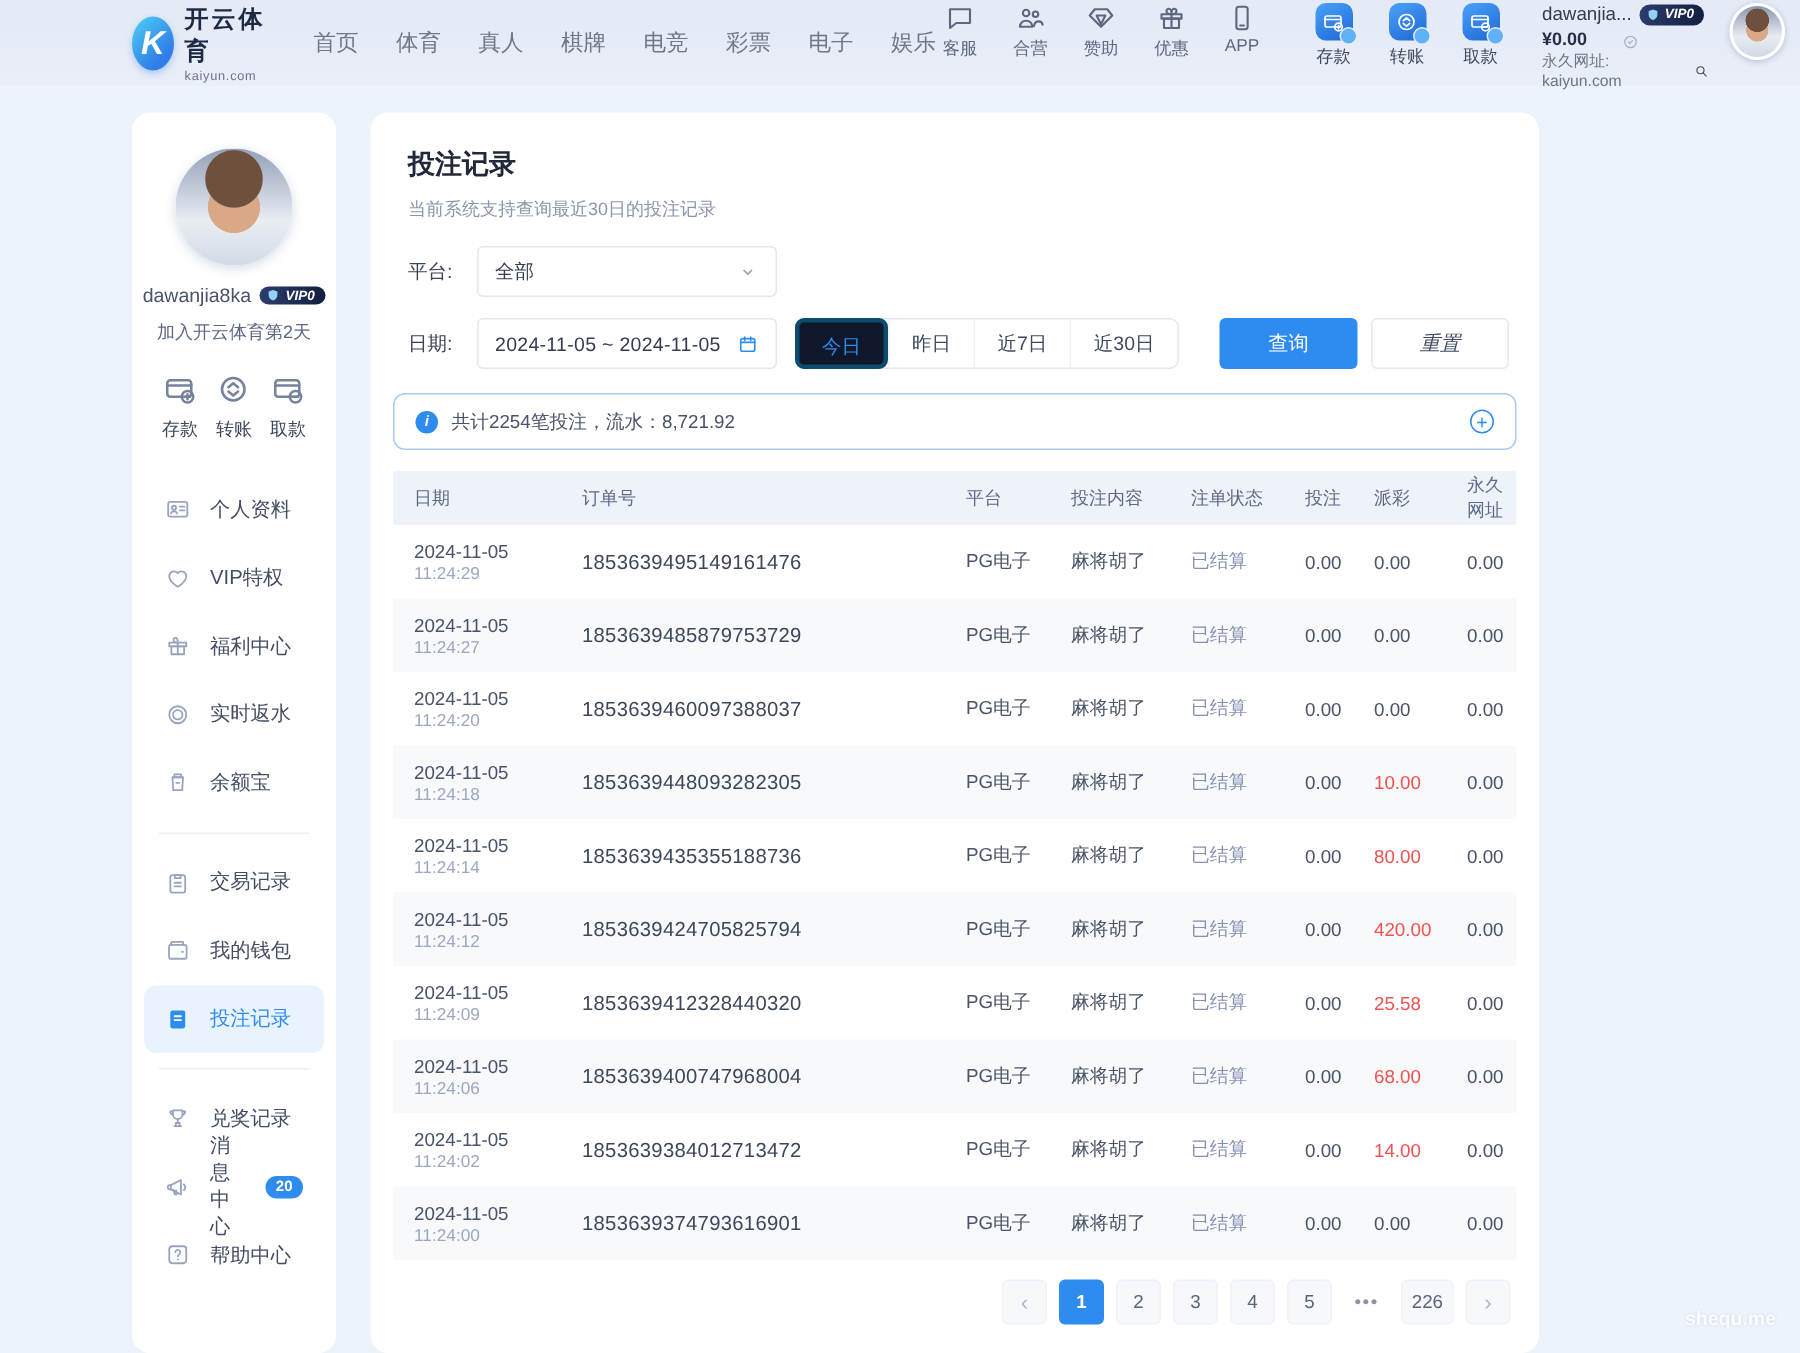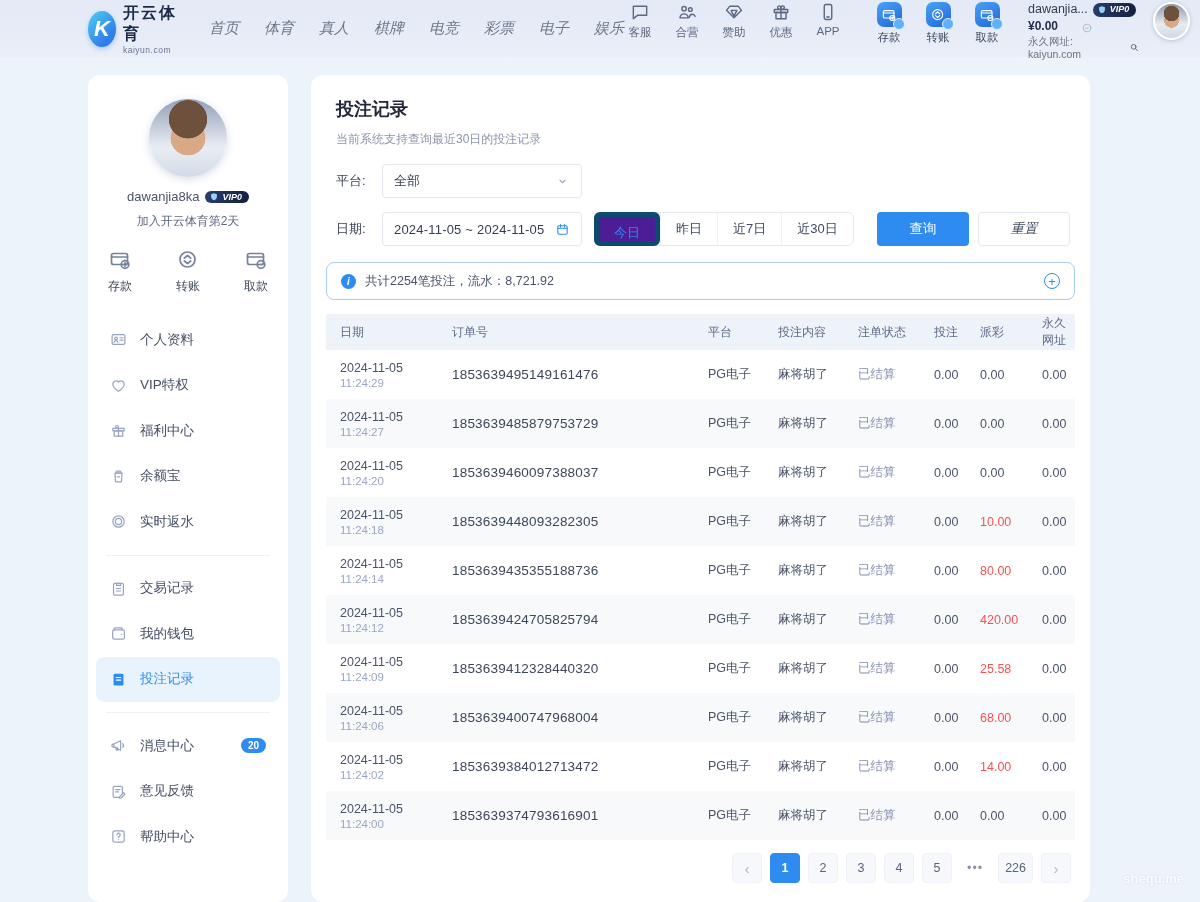--- a/index.html
+++ b/index.html
@@ -19,21 +19,21 @@
   .logo-mark {
     width:36px; height:36px; border-radius:50%;
     background:linear-gradient(135deg,#49c6f2 10%,#2f7de8 75%);
     color:#fff; font-size:22px; font-weight:bold; font-style:italic;
     display:flex; align-items:center; justify-content:center;
     box-shadow:0 2px 5px rgba(47,125,232,.35);
   }
   .logo-cn { font-size:16px; font-weight:bold; color:#1d2a46; letter-spacing:2px; }
   .logo-domain { font-size:8.5px; color:#6a7590; letter-spacing:.5px; }
   nav.main-nav { display:flex; gap:25px; margin-left:30px; }
-  .nav-item { font-size:15px; color:#6e7888; cursor:pointer; white-space:nowrap;font-style:italic; }
+  .nav-item { font-size:15px; color:#6e7888; cursor:pointer; white-space:nowrap; }
   .header-right { margin-left:auto; display:flex; align-items:flex-start; gap:14px; padding-top:6px; }
   .hq-group { display:flex; gap:15px; }
   .hq-item { display:flex; flex-direction:column; align-items:center; gap:3px; cursor:pointer; width:32px; }
   .hq-item .ic { width:20px; height:20px; color:#5d6880; }
   .hq-item .lb { font-size:11.5px; color:#5d6880; white-space:nowrap; }
   .wallet-group { display:flex; gap:15px; margin-left:14px; }
   .w-item { display:flex; flex-direction:column; align-items:center; gap:3px; cursor:pointer; width:34px; }
   .w-tile {
     width:25px; height:25px; border-radius:7px; position:relative;
     background:linear-gradient(150deg,#4aa3f6,#1e66d8);
@@ -63,21 +63,21 @@
     width:38px; height:38px; border-radius:50%; cursor:pointer;
     background:
       radial-gradient(circle at 50% 28%, #6e513d 0 26%, transparent 27%),
       radial-gradient(circle at 50% 48%, #d8a887 0 30%, transparent 31%),
       linear-gradient(180deg,#8a97b0 0%,#e8ecf2 60%,#cfd8e4 100%);
     border:2px solid #fff; box-shadow:0 1px 4px rgba(30,60,120,.25);
   }
   
   .content { display:flex; align-items:flex-start; gap:23px; padding:18px 0 0 88px; }
   
-  .sidebar { width:200px; height:827px; background:#fff; border-radius:12px; padding-top:24px; flex:none; }
+  .sidebar { width:136px; height:827px; background:#fff; border-radius:12px; padding-top:24px; flex:none; }
   .profile { display:flex; flex-direction:column; align-items:center; }
   .profile-avatar {
     width:78px; height:78px; border-radius:50%;
     background:
       radial-gradient(circle at 50% 26%, #6e513d 0 27%, transparent 28%),
       radial-gradient(circle at 50% 50%, #d8a887 0 31%, transparent 32%),
       linear-gradient(180deg,#93a0b8 0%,#e9edf3 62%,#d2dae6 100%);
     box-shadow:0 2px 8px rgba(30,60,120,.18);
   }
   .profile-name { display:flex; align-items:center; gap:6px; margin-top:12px; font-size:13px; color:#49536a; }
@@ -118,22 +118,22 @@
   .quick-group {
     display:flex; margin-left:12px; height:34px;
     border:1px solid #e3e8f0; border-radius:6px; background:#fff; align-items:stretch;
   }
   .quick-btn {
     padding:0 15px; font-size:13px; color:#3f4a5f; line-height:32px;
     cursor:pointer; border-left:1px solid #eef1f6;
   }
   .quick-btn:first-child { border-left:none; }
   .quick-btn.active {
-    color:#2e8cf0; border:5px solid #0c4a6e; border-radius:6px;
-    margin:-1px 0 -1px -1px; background:#4c1d95; line-height:32px;
+    color:#2e8cf0; border:3px solid #0c4a6e; border-radius:6px;
+    margin:-1px 0 -1px -1px; background:#0f172a; line-height:32px;
   }
   .filter-actions { margin-left:auto; display:flex; gap:9px; margin-right:5px; }
   .btn { width:92px; height:34px; border-radius:4px; font-size:13.5px; display:flex; align-items:center; justify-content:center; cursor:pointer; }
   .btn-primary { background:#2e8cf0; color:#fff; }
   .btn-default { background:#fff; border:1px solid #e3e8f0; color:#3f4a5f;font-style:italic; }
   .summary-bar {
     margin-top:16px; height:38px; border:1px solid #a9cbef; border-radius:8px;
     display:flex; align-items:center; gap:9px; padding:0 14px; background:#fff;
   }
   .info-dot {
@@ -404,36 +404,36 @@
               <path d="M6 12.5h12V20H6z"></path>
               <path d="M12 9v11"></path>
               <path d="M12 9C9.5 9 8 7.9 8 6.6 8 5.5 8.9 4.6 10 4.6c1.5 0 2 2.2 2 4.4z"></path>
             </svg>
           </span>
           <span>福利中心</span>
         </div>
         <div class="menu-item">
           <span class="ic">
             <svg viewBox="0 0 24 24" fill="none" stroke="currentColor" stroke-width="1.7" stroke-linecap="round" stroke-linejoin="round">
+              <circle cx="12" cy="12" r="8"></circle>
+              <circle cx="12" cy="12" r="4.4"></circle>
+            </svg>
+          </span>
+          <span>实时返水</span>
+        </div>
+        <div class="menu-item">
+          <span class="ic">
+            <svg viewBox="0 0 24 24" fill="none" stroke="currentColor" stroke-width="1.7" stroke-linecap="round" stroke-linejoin="round">
               <path d="M9 4.5h6l.6 2.8H8.4L9 4.5z"></path>
               <path d="M7 7.3h10l-.8 12.2H7.8L7 7.3z"></path>
               <path d="M10.5 12.5h3"></path>
             </svg>
           </span>
           <span>余额宝</span>
         </div>
-        <div class="menu-item">
-          <span class="ic">
-            <svg viewBox="0 0 24 24" fill="none" stroke="currentColor" stroke-width="1.7" stroke-linecap="round" stroke-linejoin="round">
-              <circle cx="12" cy="12" r="8"></circle>
-              <circle cx="12" cy="12" r="4.4"></circle>
-            </svg>
-          </span>
-          <span>实时返水</span>
-        </div>
         <div class="menu-divider"></div>
         <div class="menu-item">
           <span class="ic">
             <svg viewBox="0 0 24 24" fill="none" stroke="currentColor" stroke-width="1.7" stroke-linecap="round" stroke-linejoin="round">
               <rect x="5" y="4.8" width="14" height="16.5" rx="2"></rect>
               <path d="M9.3 4.8h5.4v2.8H9.3z"></path>
               <path d="M9 12h6M9 15.5h6"></path>
             </svg>
           </span>
           <span>交易记录</span>
@@ -454,37 +454,38 @@
               <rect x="5" y="3.8" width="14" height="16.8" rx="2" fill="currentColor" stroke="none"></rect>
               <path d="M9 9.2h6M9 12.8h6" stroke="#fff"></path>
             </svg>
           </span>
           <span>投注记录</span>
         </div>
         <div class="menu-divider"></div>
         <div class="menu-item">
           <span class="ic">
             <svg viewBox="0 0 24 24" fill="none" stroke="currentColor" stroke-width="1.7" stroke-linecap="round" stroke-linejoin="round">
+              <path d="M7.5 4.5h9v3.8a4.5 4.5 0 01-9 0V4.5z"></path>
+              <path d="M7.5 5.5H5a2.8 2.8 0 002.6 3.2M16.5 5.5H19a2.8 2.8 0 01-2.6 3.2"></path>
+              <path d="M12 13v3.3"></path>
+              <path d="M8.8 19.5h6.4M10.2 16.3h3.6v3.2h-3.6z"></path>
+            </svg>
+          </span>
+          <span>兑奖记录</span>
+        </div>
+        <div class="menu-item">
+          <span class="ic">
+            <svg viewBox="0 0 24 24" fill="none" stroke="currentColor" stroke-width="1.7" stroke-linecap="round" stroke-linejoin="round">
               <path d="M5.5 10l9.5-4.8v13.6L5.5 14v-4z"></path>
               <path d="M5.5 10H4.6a2 2 0 000 4h.9M17.8 9.3a4 4 0 010 5.4"></path>
               <path d="M8.2 14.4l.9 4.3h2l-.7-3.8"></path>
             </svg>
           </span>
           <span>消息中心</span>
           <span class="menu-badge">20</span>
-        </div>
-        <div class="menu-item">
-          <span class="ic">
-            <svg viewBox="0 0 24 24" fill="none" stroke="currentColor" stroke-width="1.7" stroke-linecap="round" stroke-linejoin="round">
-              <rect x="4.5" y="4.8" width="13" height="15.4" rx="2"></rect>
-              <path d="M8 9.3h6M8 12.6h4"></path>
-              <path d="M13.8 19l5.4-5.4 1.9 1.9-5.4 5.4-2.4.5z" fill="#fff"></path>
-            </svg>
-          </span>
-          <span>意见反馈</span>
         </div>
         <div class="menu-item">
           <span class="ic">
             <svg viewBox="0 0 24 24" fill="none" stroke="currentColor" stroke-width="1.7" stroke-linecap="round" stroke-linejoin="round">
               <rect x="4" y="4" width="16" height="16" rx="3"></rect>
               <path d="M9.8 9.6a2.3 2.3 0 114 1.6c-.7.7-1.6 1-1.6 2.2"></path>
               <circle cx="12.1" cy="16.4" r=".9" fill="currentColor" stroke="none"></circle>
             </svg>
           </span>
           <span>帮助中心</span>

